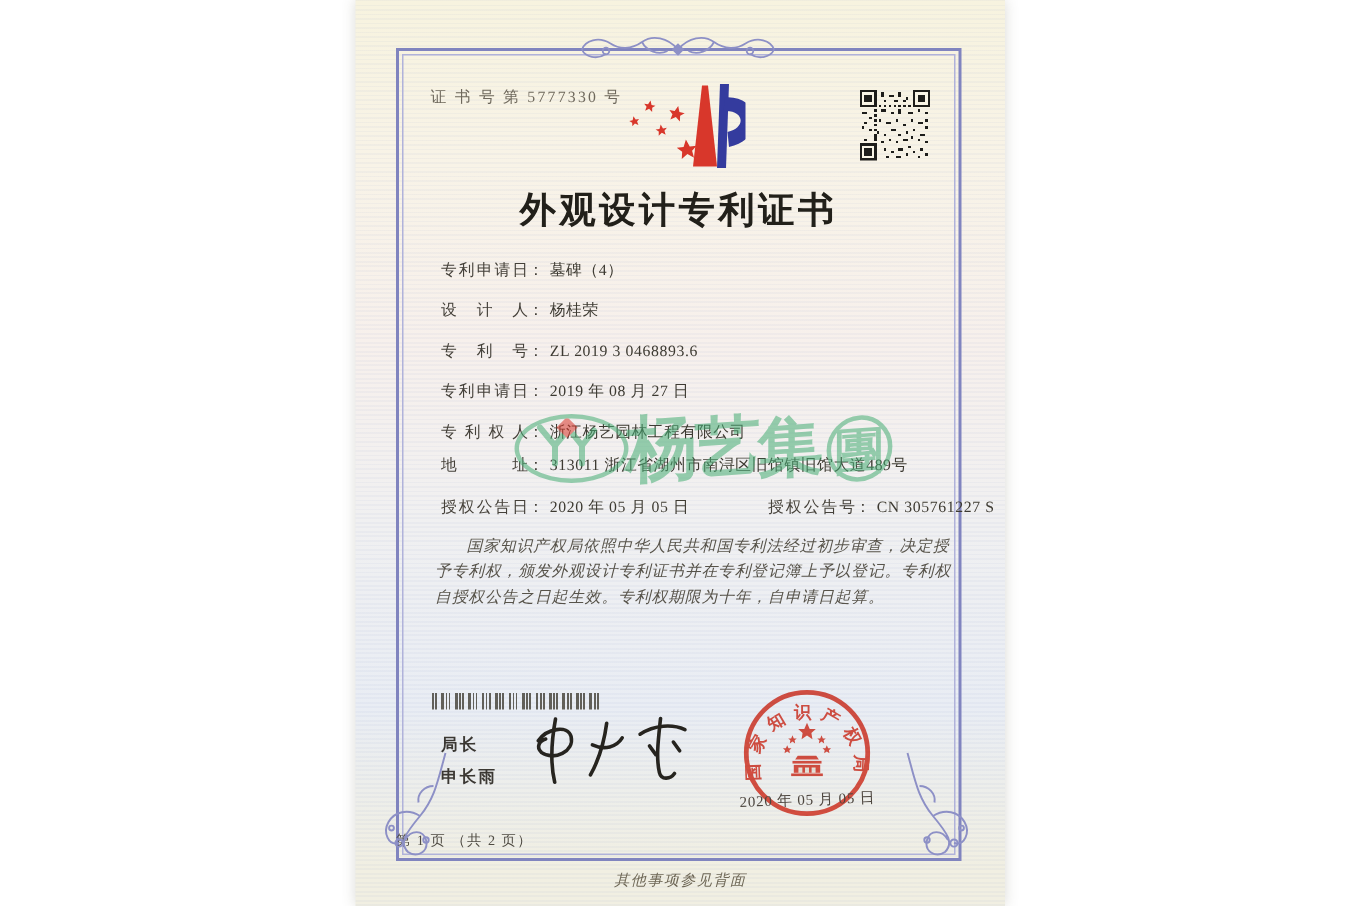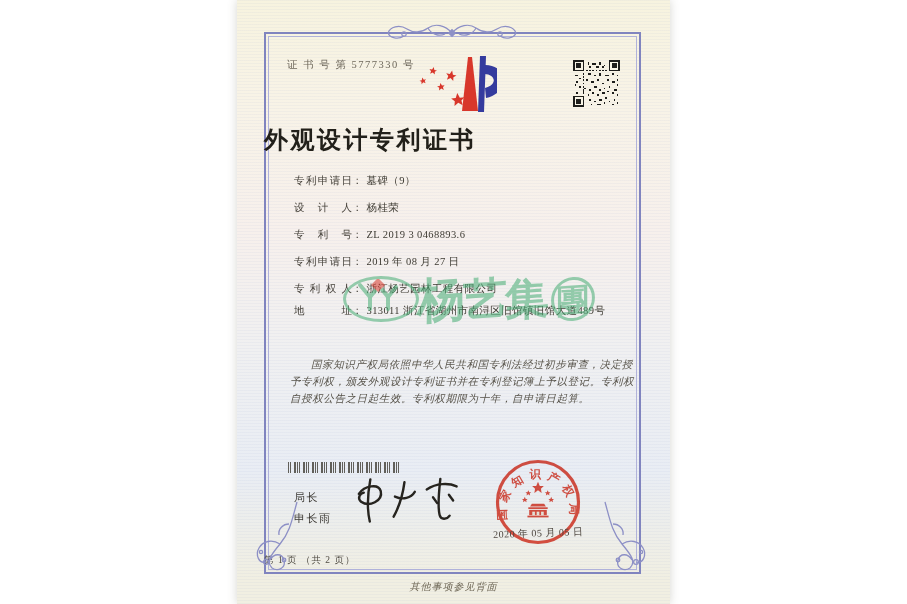--- a/index.html
+++ b/index.html
@@ -16,40 +16,40 @@
          border:2px solid #8084bf;box-sizing:border-box;}
   .frame::after{content:'';position:absolute;inset:2px;border:1px solid #b0b2da;}
   .orn{position:absolute;z-index:3;color:#8d90c6;}
   .orn-top{left:146px;top:20px;}
   .orn-bl{left:14px;top:500px;}
   .orn-br{left:364px;top:500px;transform:scaleX(-1);}
   
   .cert-no{position:absolute;left:50px;top:58px;font-size:10.5px;letter-spacing:1.5px;color:#6e685c;z-index:2;}
   .logo{position:absolute;left:175px;top:52px;z-index:2;}
   .qr{position:absolute;left:336px;top:60px;width:47px;height:47px;z-index:2;}
-  .title{position:absolute;left:27px;top:124px;width:377px;
+  .title{position:absolute;left:27px;top:124px;width:377px;text-align:center;
          font-size:24px;font-weight:bold;letter-spacing:2.5px;color:#22201a;z-index:2;}
   
   .fields{position:absolute;left:57px;top:174px;width:345px;font-size:10.5px;color:#45413a;z-index:2;}
   .frow{height:14px;line-height:14px;margin-bottom:13px;position:relative;white-space:nowrap;}
   .frow.tight{margin-bottom:8px;}
   .frow.last{margin-bottom:14px;}
   .lab{display:inline-block;width:58px;text-align:justify;text-align-last:justify;vertical-align:top;}
   .colon{display:inline-block;margin-right:4px;}
   .val{letter-spacing:.4px;color:#3d3a32;}
   .pair2{position:absolute;left:218px;top:0;}
   
   .body-text{position:absolute;left:53px;top:356px;width:352px;z-index:2;
              font-size:10.5px;line-height:17px;letter-spacing:.6px;color:#57534a;font-style:italic;}
   .body-text p{margin:0;text-indent:2em;}
   
   .barcode{position:absolute;left:51px;top:462px;width:113px;height:11px;opacity:.85;z-index:2;
            background:repeating-linear-gradient(90deg,#4a473f 0 1px,rgba(0,0,0,0) 1px 2px,#4a473f 2px 3px,rgba(0,0,0,0) 3px 6px,#4a473f 6px 8px,rgba(0,0,0,0) 8px 9px);}
   .signer{position:absolute;left:57px;top:487px;z-index:2;font-family:"Liberation Sans","DejaVu Sans",sans-serif;
-          font-size:11px;letter-spacing:1.5px;color:#3b3833;line-height:21px;}
+          font-size:11px;letter-spacing:1.5px;color:#3b3833;line-height:21px;font-weight:bold;}
   .signature{position:absolute;left:112px;top:466px;z-index:4;transform:rotate(-2deg);}
   .seal{position:absolute;left:257px;top:458px;width:88px;height:88px;z-index:5;opacity:.88;mix-blend-mode:multiply;}
   .seal-date{position:absolute;left:256px;top:526px;width:112px;z-index:6;font-size:10px;
              letter-spacing:.5px;color:#4c453e;transform:rotate(-2deg);white-space:nowrap;}
   .page-info{position:absolute;left:27px;top:554px;width:377px;
              font-size:9.5px;letter-spacing:1px;color:#4e4a42;z-index:2;}
   .back-note{position:absolute;left:0;top:580px;width:433px;text-align:center;
              font-size:10px;font-style:italic;letter-spacing:1px;color:#6e6756;z-index:2;}
   
   .watermark{position:absolute;left:106px;top:276px;z-index:7;display:flex;align-items:center;
@@ -143,36 +143,42 @@
         <path d="M1 15h1v1H1z M4 16h1v1H4z M7 17h1v1H7z M10 18h1v1h-1z M13 16h2v1h-2z M16 18h1v1h-1z M19 17h1v1h-1z M22 16h1v1h-1z M25 18h2v1h-2z M27 15h1v1h-1z"></path>
         <path d="M2 20h1v1H2z M6 19h1v1H6z M9 21h1v1H9z M12 20h1v1h-1z M15 21h1v1h-1z M18 20h2v1h-2z M21 19h1v1h-1z M24 20h1v1h-1z M27 21h1v1h-1z"></path>
         <path d="M10 24h1v1h-1z M13 25h1v1h-1z M16 24h2v1h-2z M19 26h1v1h-1z M22 25h1v1h-1z M25 24h1v1h-1z M27 26h1v1h-1z M11 27h1v1h-1z M15 27h2v1h-2z M20 23h1v1h-1z M24 27h1v1h-1z"></path>
       </g>
     </svg>
 
     <div class="title">外观设计专利证书</div>
 
     <div class="fields">
       <div class="frow">
-        <span class="lab">专利申请日</span><span class="colon">：</span><span class="val">墓碑（9）</span>
+        <span class="lab">专利申请日</span><span class="colon">：</span><span class="val">墓碑（4）</span>
       </div>
       <div class="frow">
         <span class="lab">设计人</span><span class="colon">：</span><span class="val">杨桂荣</span>
       </div>
       <div class="frow">
         <span class="lab">专利号</span><span class="colon">：</span><span class="val">ZL 2019 3 0468893.6</span>
       </div>
       <div class="frow">
         <span class="lab">专利申请日</span><span class="colon">：</span><span class="val">2019 年 08 月 27 日</span>
       </div>
       <div class="frow tight">
         <span class="lab">专利权人</span><span class="colon">：</span><span class="val">浙江杨艺园林工程有限公司</span>
       </div>
       <div class="frow last">
         <span class="lab">地址</span><span class="colon">：</span><span class="val">313011 浙江省湖州市南浔区旧馆镇旧馆大道489号</span>
+      </div>
+      <div class="frow">
+        <span class="lab">授权公告日</span><span class="colon">：</span><span class="val">2020 年 05 月 05 日</span>
+        <span class="pair2">
+          <span class="lab">授权公告号</span><span class="colon">：</span><span class="val">CN 305761227 S</span>
+        </span>
       </div>
     </div>
 
     <div class="body-text">
       <p>国家知识产权局依照中华人民共和国专利法经过初步审查，决定授予专利权，颁发外观设计专利证书并在专利登记簿上予以登记。专利权自授权公告之日起生效。专利权期限为十年，自申请日起算。</p>
     </div>
 
     <div class="barcode"></div>
 
     <div class="signer">

